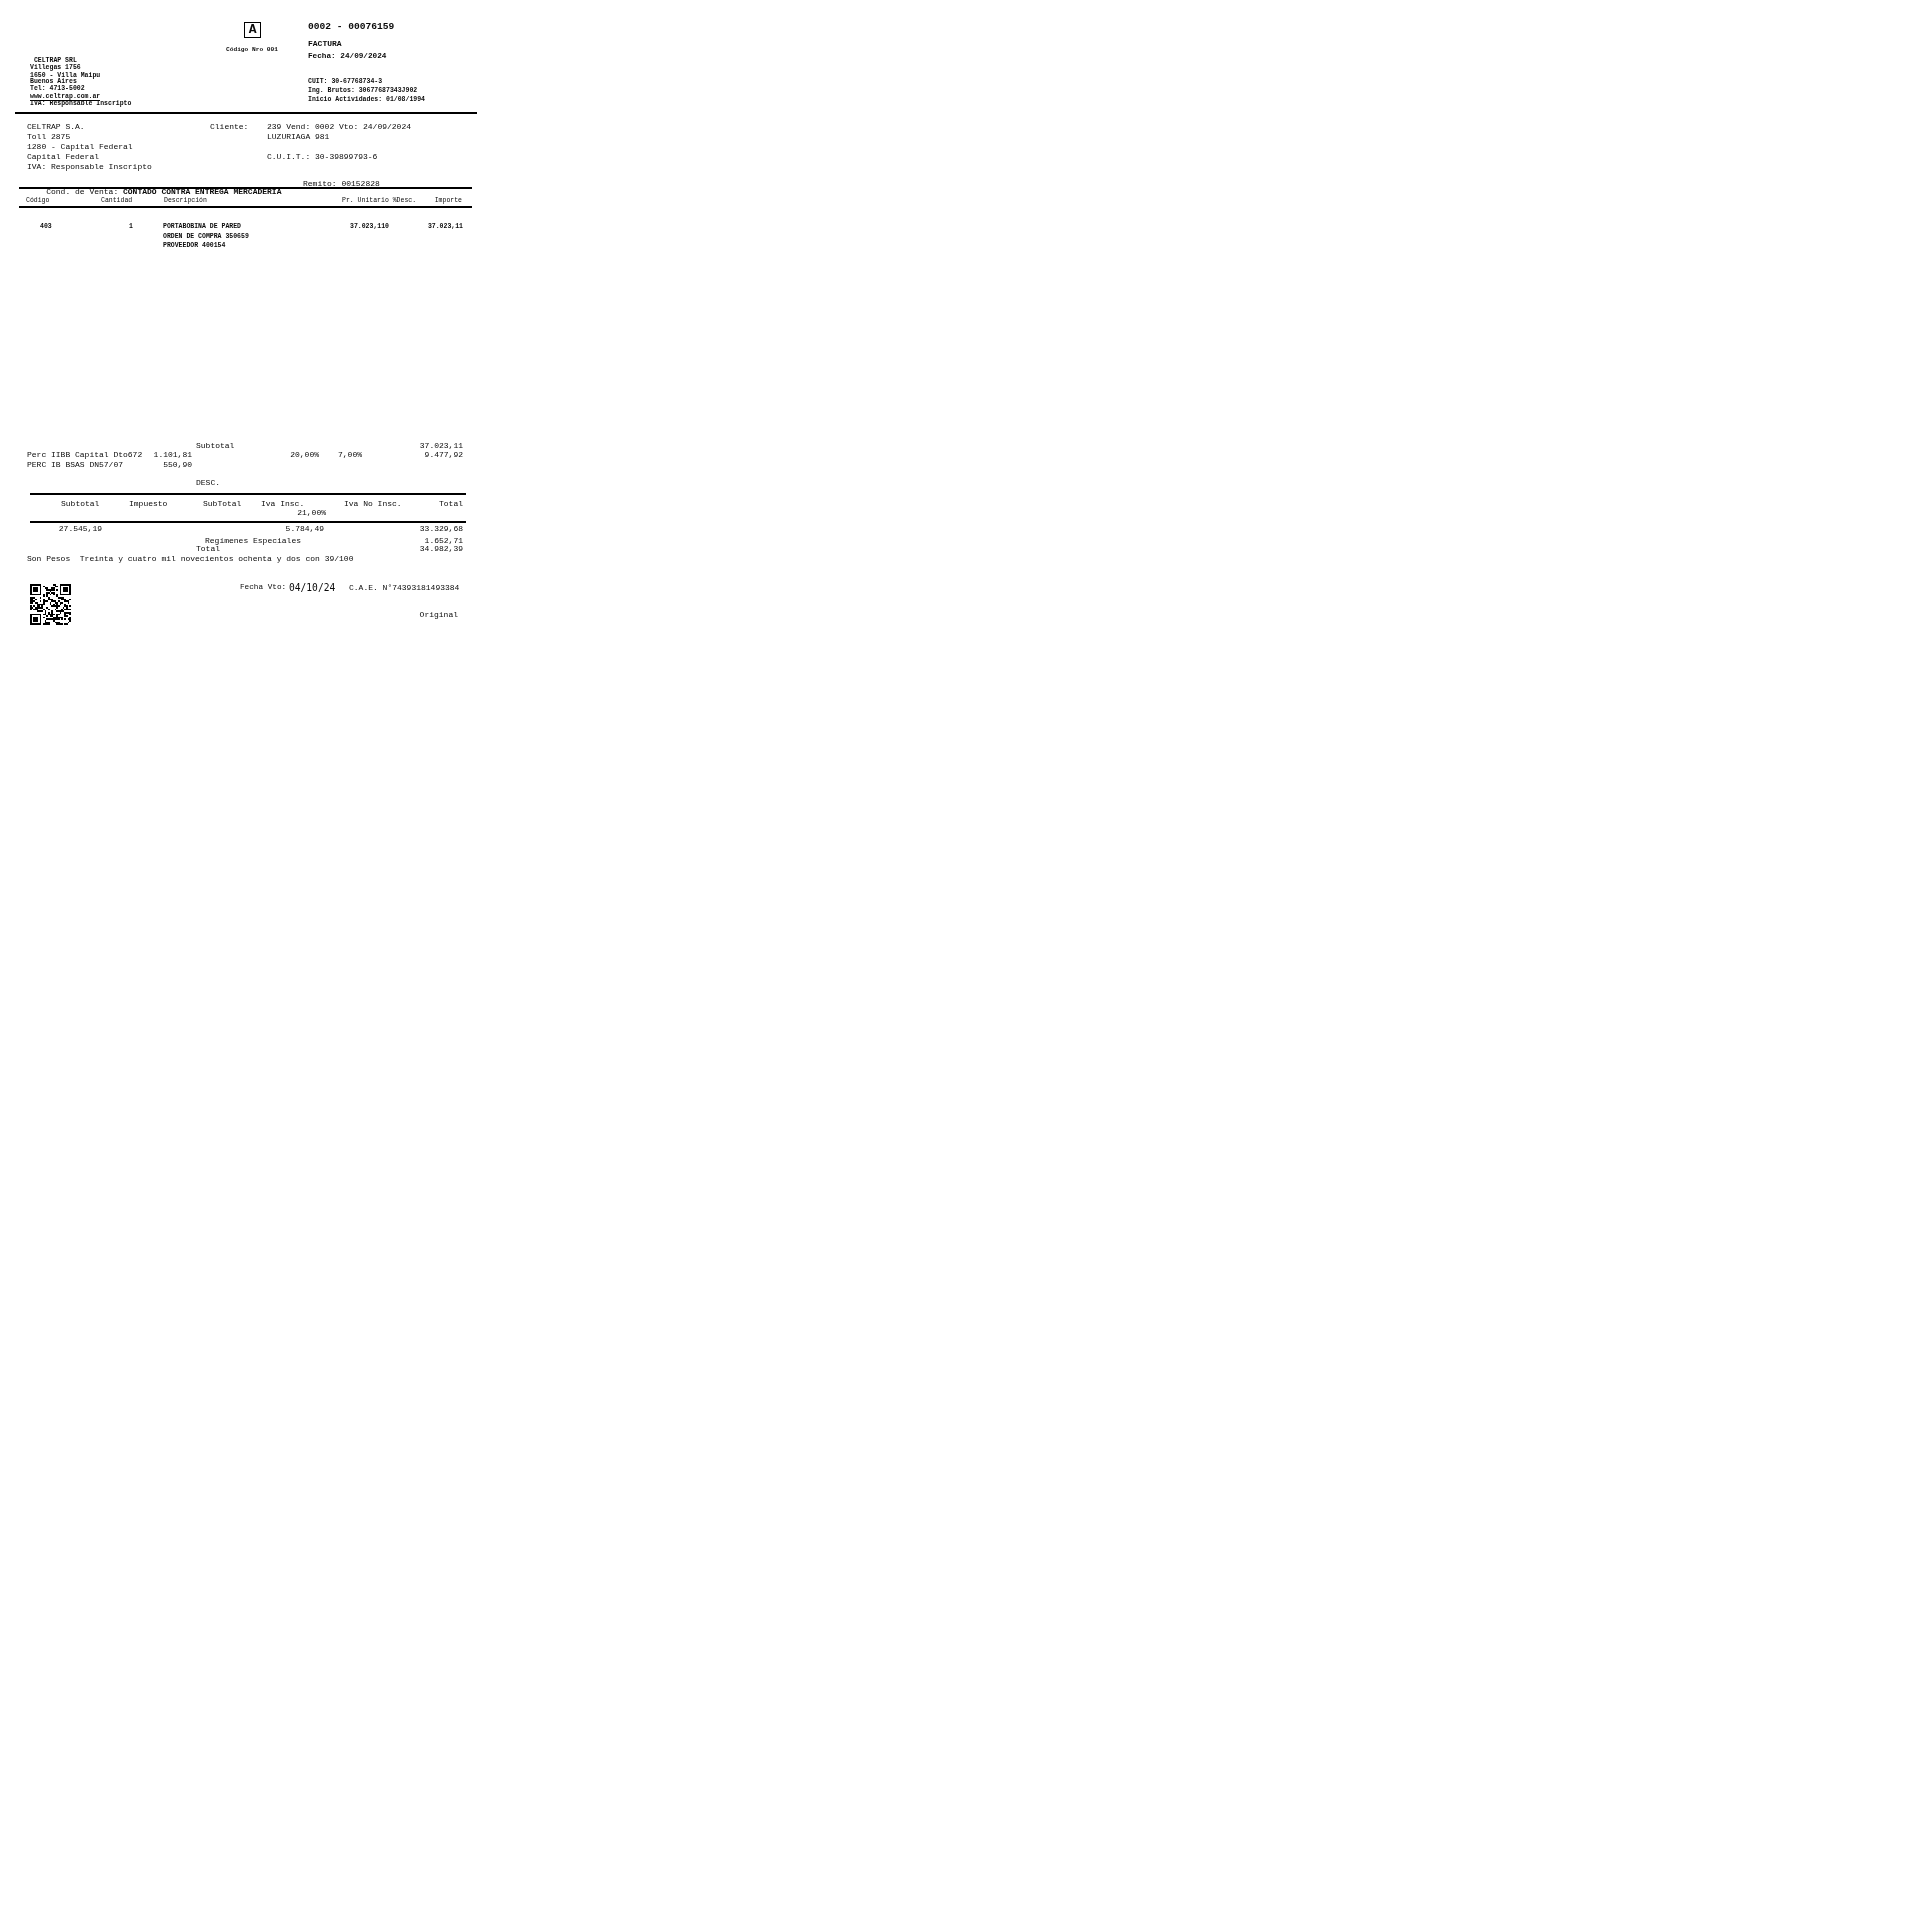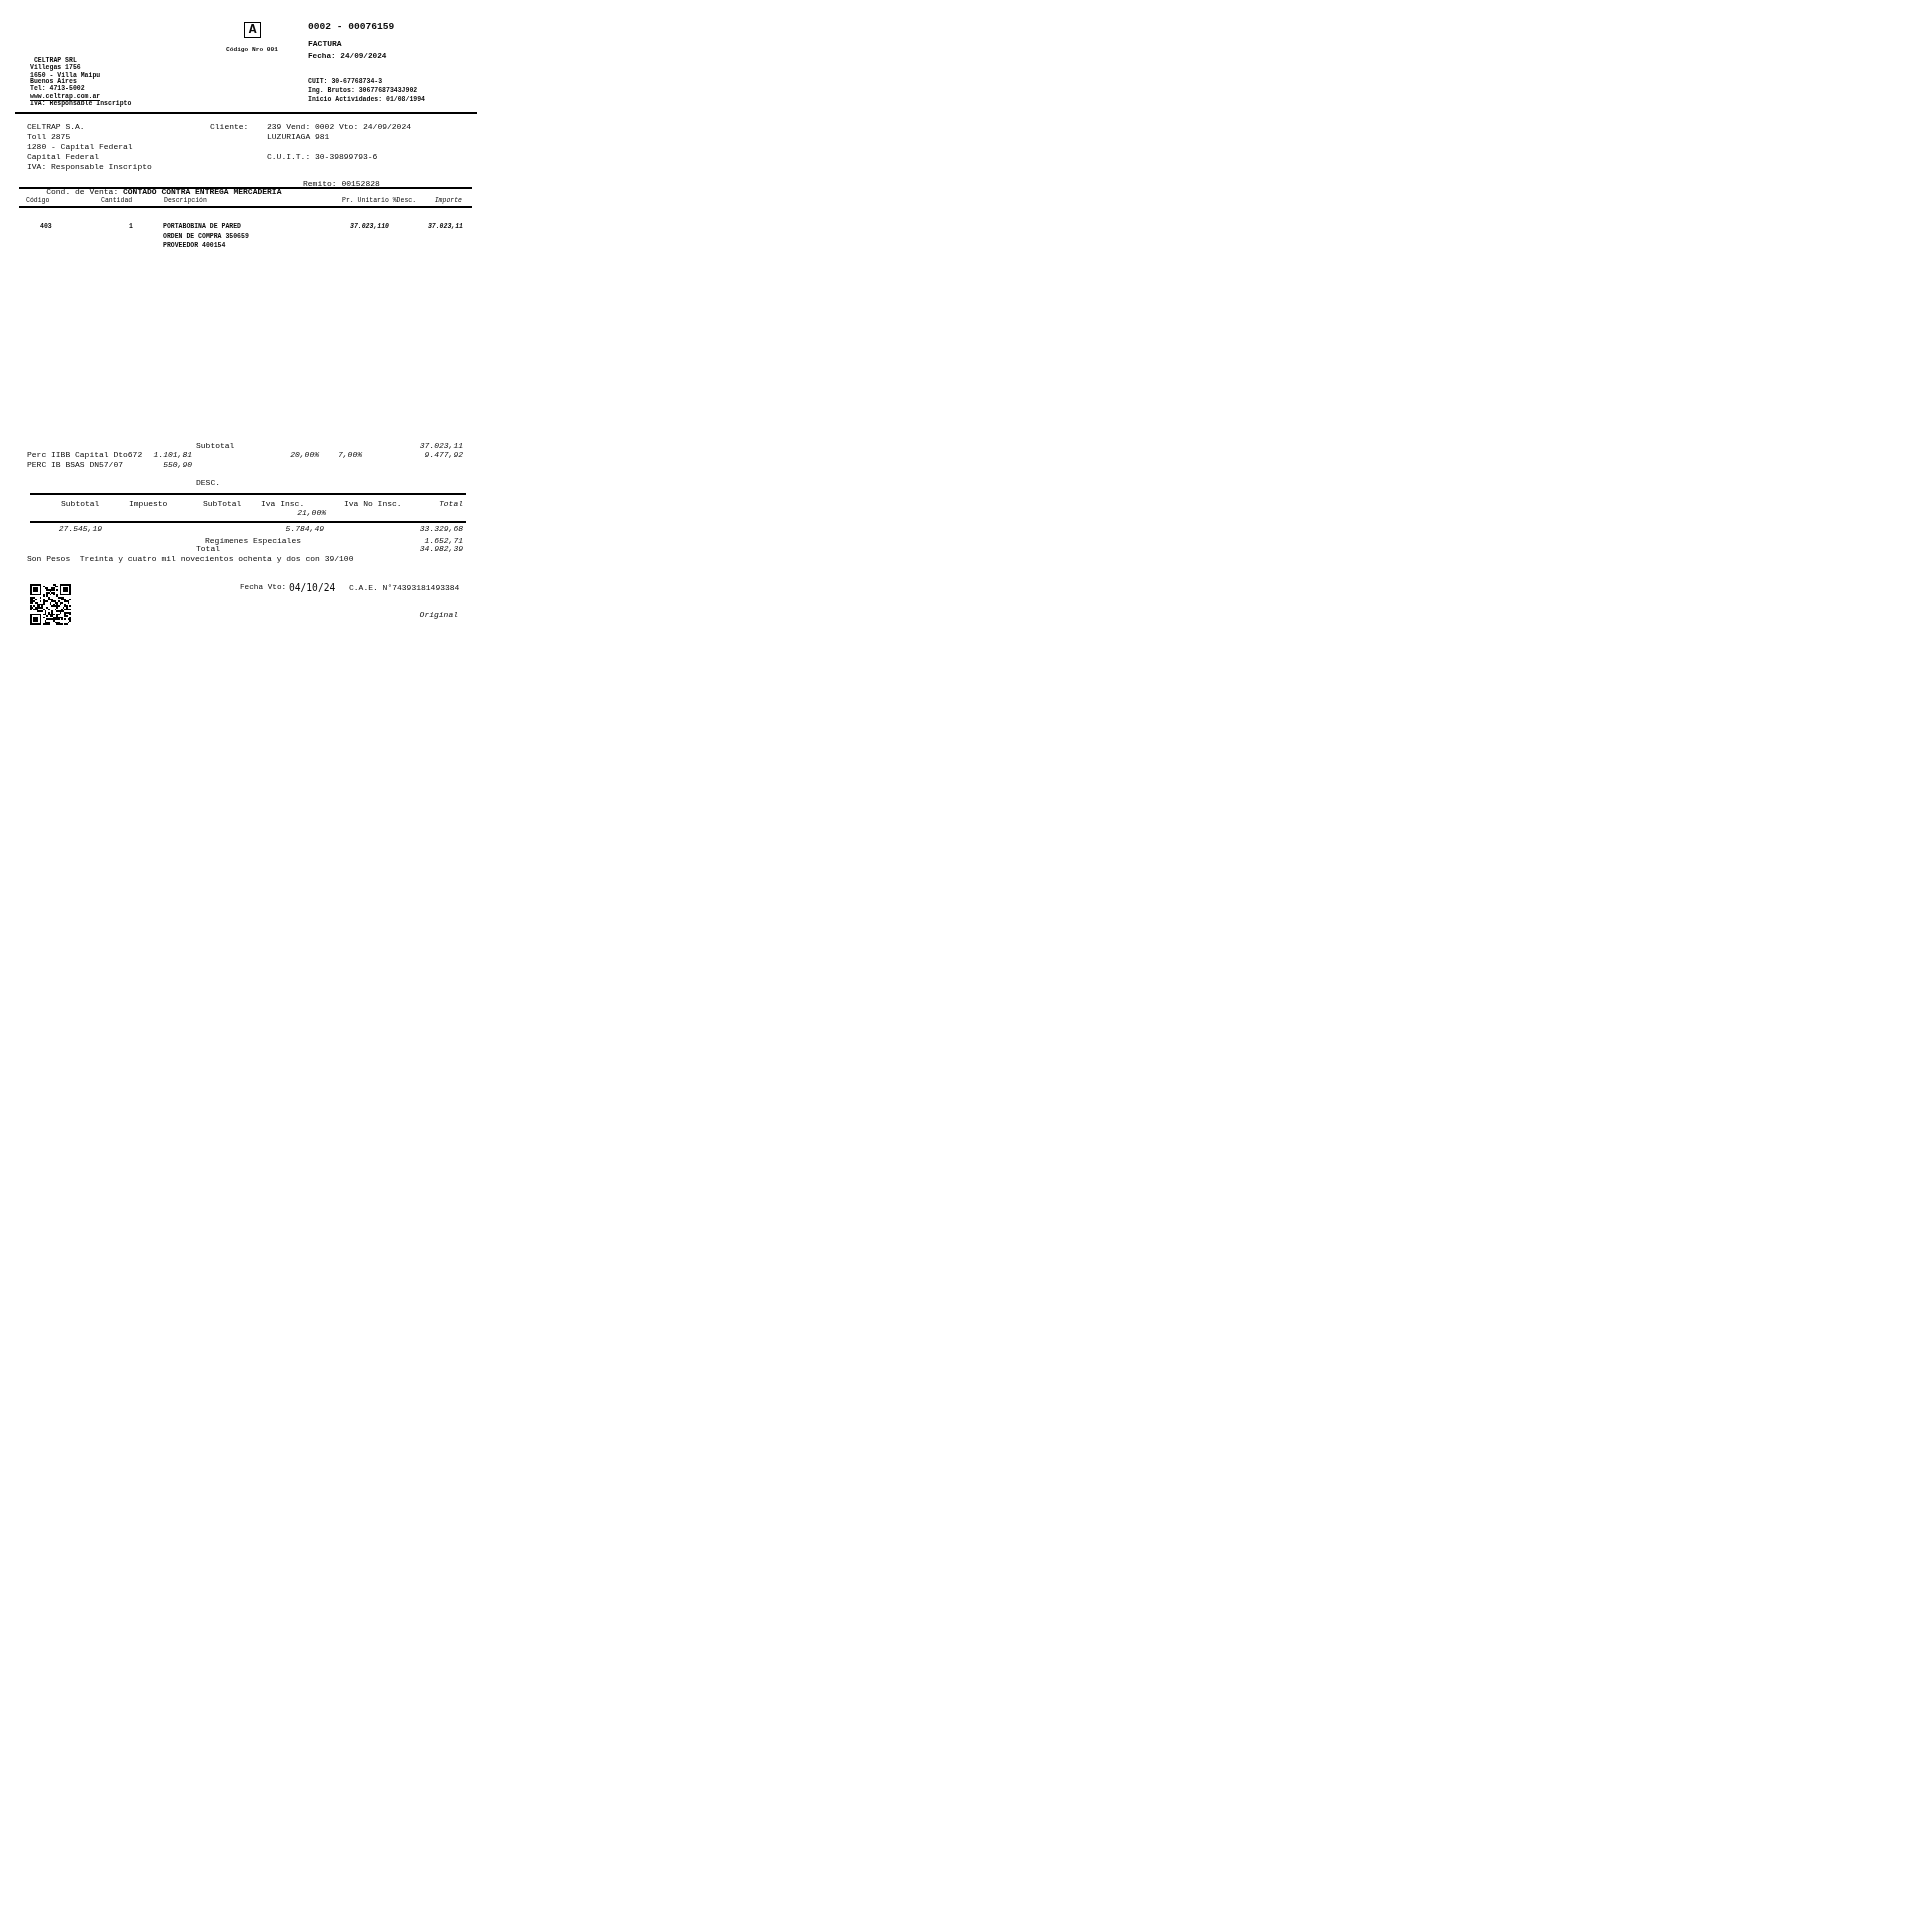--- a/index.html
+++ b/index.html
@@ -18,21 +18,21 @@
     position:absolute;left:244px;top:21.6px;width:17.3px;height:16px;
     border:1.5px solid #000;box-sizing:border-box;
     display:flex;align-items:center;justify-content:center;
     font-size:13px;font-weight:bold;
   }
   .rule{position:absolute;background:#000;}
   .small-bold{font-size:6.5px;font-weight:bold;}
   .body-txt{font-size:8px;}
   .tbl-txt{font-size:6.5px;}
   .website{border-bottom:0.8px solid #000;padding-bottom:0.4px;}
-  .right-align{text-align:right;font-style:italic;}
+  .right-align{text-align:right;}
   .fecha-vto-big{font-family:"DejaVu Sans Mono", monospace;font-size:9.6px;}
   .qr{position:absolute;left:30px;top:584px;width:41px;height:41px;}
   .qr svg{width:100%;height:100%;}
 </style>
 </head>
 <body>
 
 <div class="page">
 
   <div class="letter-box">

